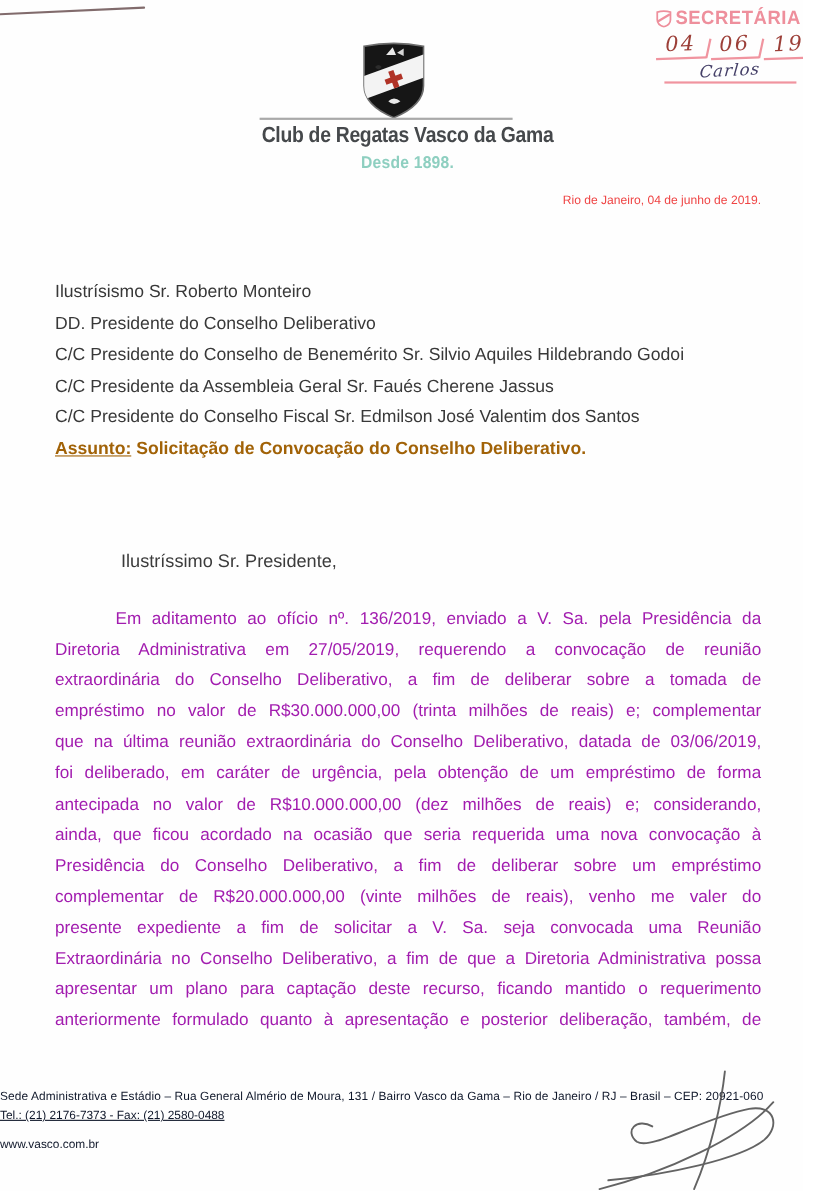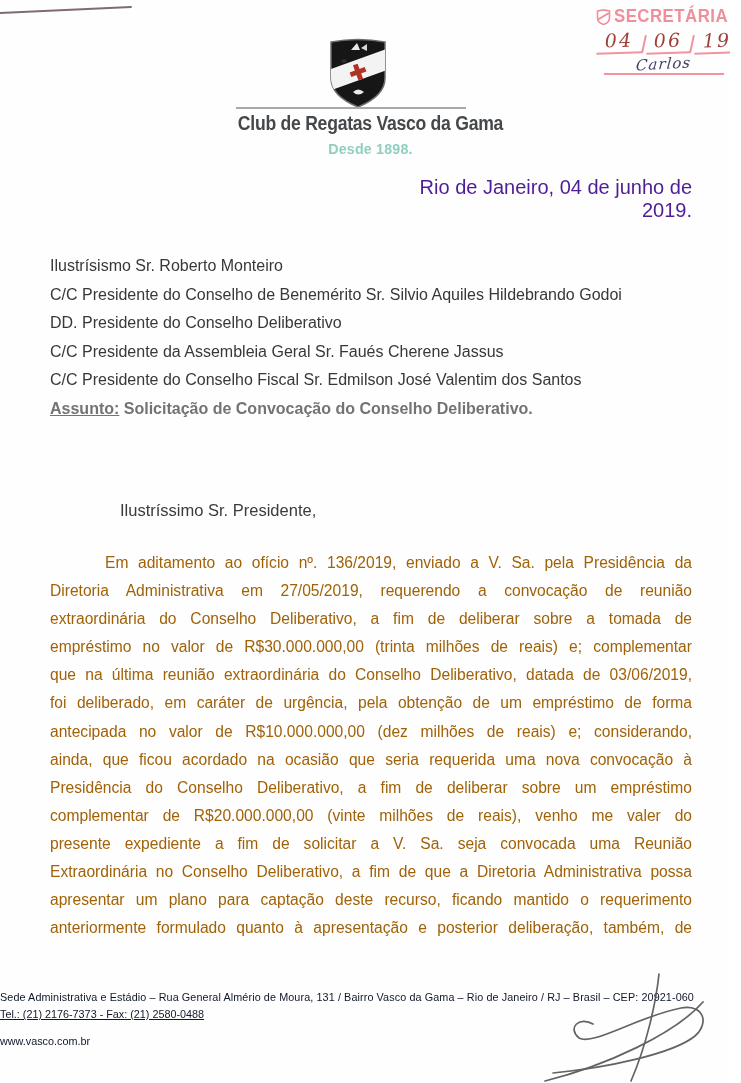--- a/index.html
+++ b/index.html
@@ -30,27 +30,27 @@
   
   .crest{position:absolute;left:327px;top:36px;width:62px;height:74px;}
   .head-rule{position:absolute;left:236px;top:107px;width:230px;height:2px;background:#a9a9a9;}
   .club-name{position:absolute;left:0;top:112px;width:741px;text-align:center;
     font-size:20px;font-weight:bold;color:#45484b;letter-spacing:-.3px;
     transform:scaleX(.88);white-space:nowrap;}
   .tagline{position:absolute;left:0;top:140px;width:741px;text-align:center;
     font-size:15.5px;font-weight:bold;color:#8ecfc0;letter-spacing:.2px;transform:scaleX(.92);}
   
   .date-line{position:absolute;left:380px;top:176px;width:312px;text-align:right;
-    font-size:20px;color:#4c1d95;}
+    font-size:11px;color:#ef4444;}
   .recipients{position:absolute;left:50px;top:252px;width:650px;font-size:16px;
     line-height:28.5px;color:#383838;}
-  .subject-line{font-weight:bold;color:#737373;}
+  .subject-line{font-weight:bold;color:#a16207;}
   .subject-label{text-decoration:underline;}
-  .salutation{position:absolute;left:120px;top:501px;font-size:16.5px;color:#3b3b3b;}
-  .body-text{position:absolute;left:50px;top:549px;width:642px;font-size:15.6px;color:#a16207;}
+  .salutation{position:absolute;left:110px;top:501px;font-size:16.5px;color:#3b3b3b;}
+  .body-text{position:absolute;left:50px;top:549px;width:642px;font-size:15.6px;color:#a21caf;}
   .body-line{height:28.1px;line-height:28.1px;text-align:justify;text-align-last:justify;
     overflow:hidden;word-spacing:1px;}
   .body-line.first{padding-left:55px;}
   
   .footer{position:absolute;left:0;top:991px;width:741px;text-align:left;color:#0f172a;}
   .footer-line1{font-size:10.8px;letter-spacing:.1px;}
   .footer-line2{font-size:10.8px;margin-top:5px;text-decoration:underline;}
   .footer-line3{font-size:10.8px;margin-top:15px;}
   .signature-scribble{position:absolute;left:535px;top:972px;width:206px;height:111px;}
 </style>
@@ -102,22 +102,22 @@
   </svg>
 
   <div class="head-rule"></div>
   <div class="club-name">Club de Regatas Vasco da Gama</div>
   <div class="tagline">Desde 1898.</div>
 
   <div class="date-line">Rio de Janeiro, 04 de junho de 2019.</div>
 
   <div class="recipients">
     <div>Ilustrísismo Sr. Roberto Monteiro</div>
+    <div>DD. Presidente do Conselho Deliberativo</div>
     <div>C/C Presidente do Conselho de Benemérito Sr. Silvio Aquiles Hildebrando Godoi</div>
-    <div>DD. Presidente do Conselho Deliberativo</div>
     <div>C/C Presidente da Assembleia Geral Sr. Faués Cherene Jassus</div>
     <div>C/C Presidente do Conselho Fiscal Sr. Edmilson José Valentim dos Santos</div>
     <div class="subject-line"><span class="subject-label">Assunto:</span><span> Solicitação de Convocação do Conselho Deliberativo.</span></div>
   </div>
 
   <div class="salutation">Ilustríssimo Sr. Presidente,</div>
 
   <div class="body-text">
     <div class="body-line first">Em aditamento ao ofício nº. 136/2019, enviado a V. Sa. pela Presidência da</div>
     <div class="body-line">Diretoria Administrativa em 27/05/2019, requerendo a convocação de reunião</div>

